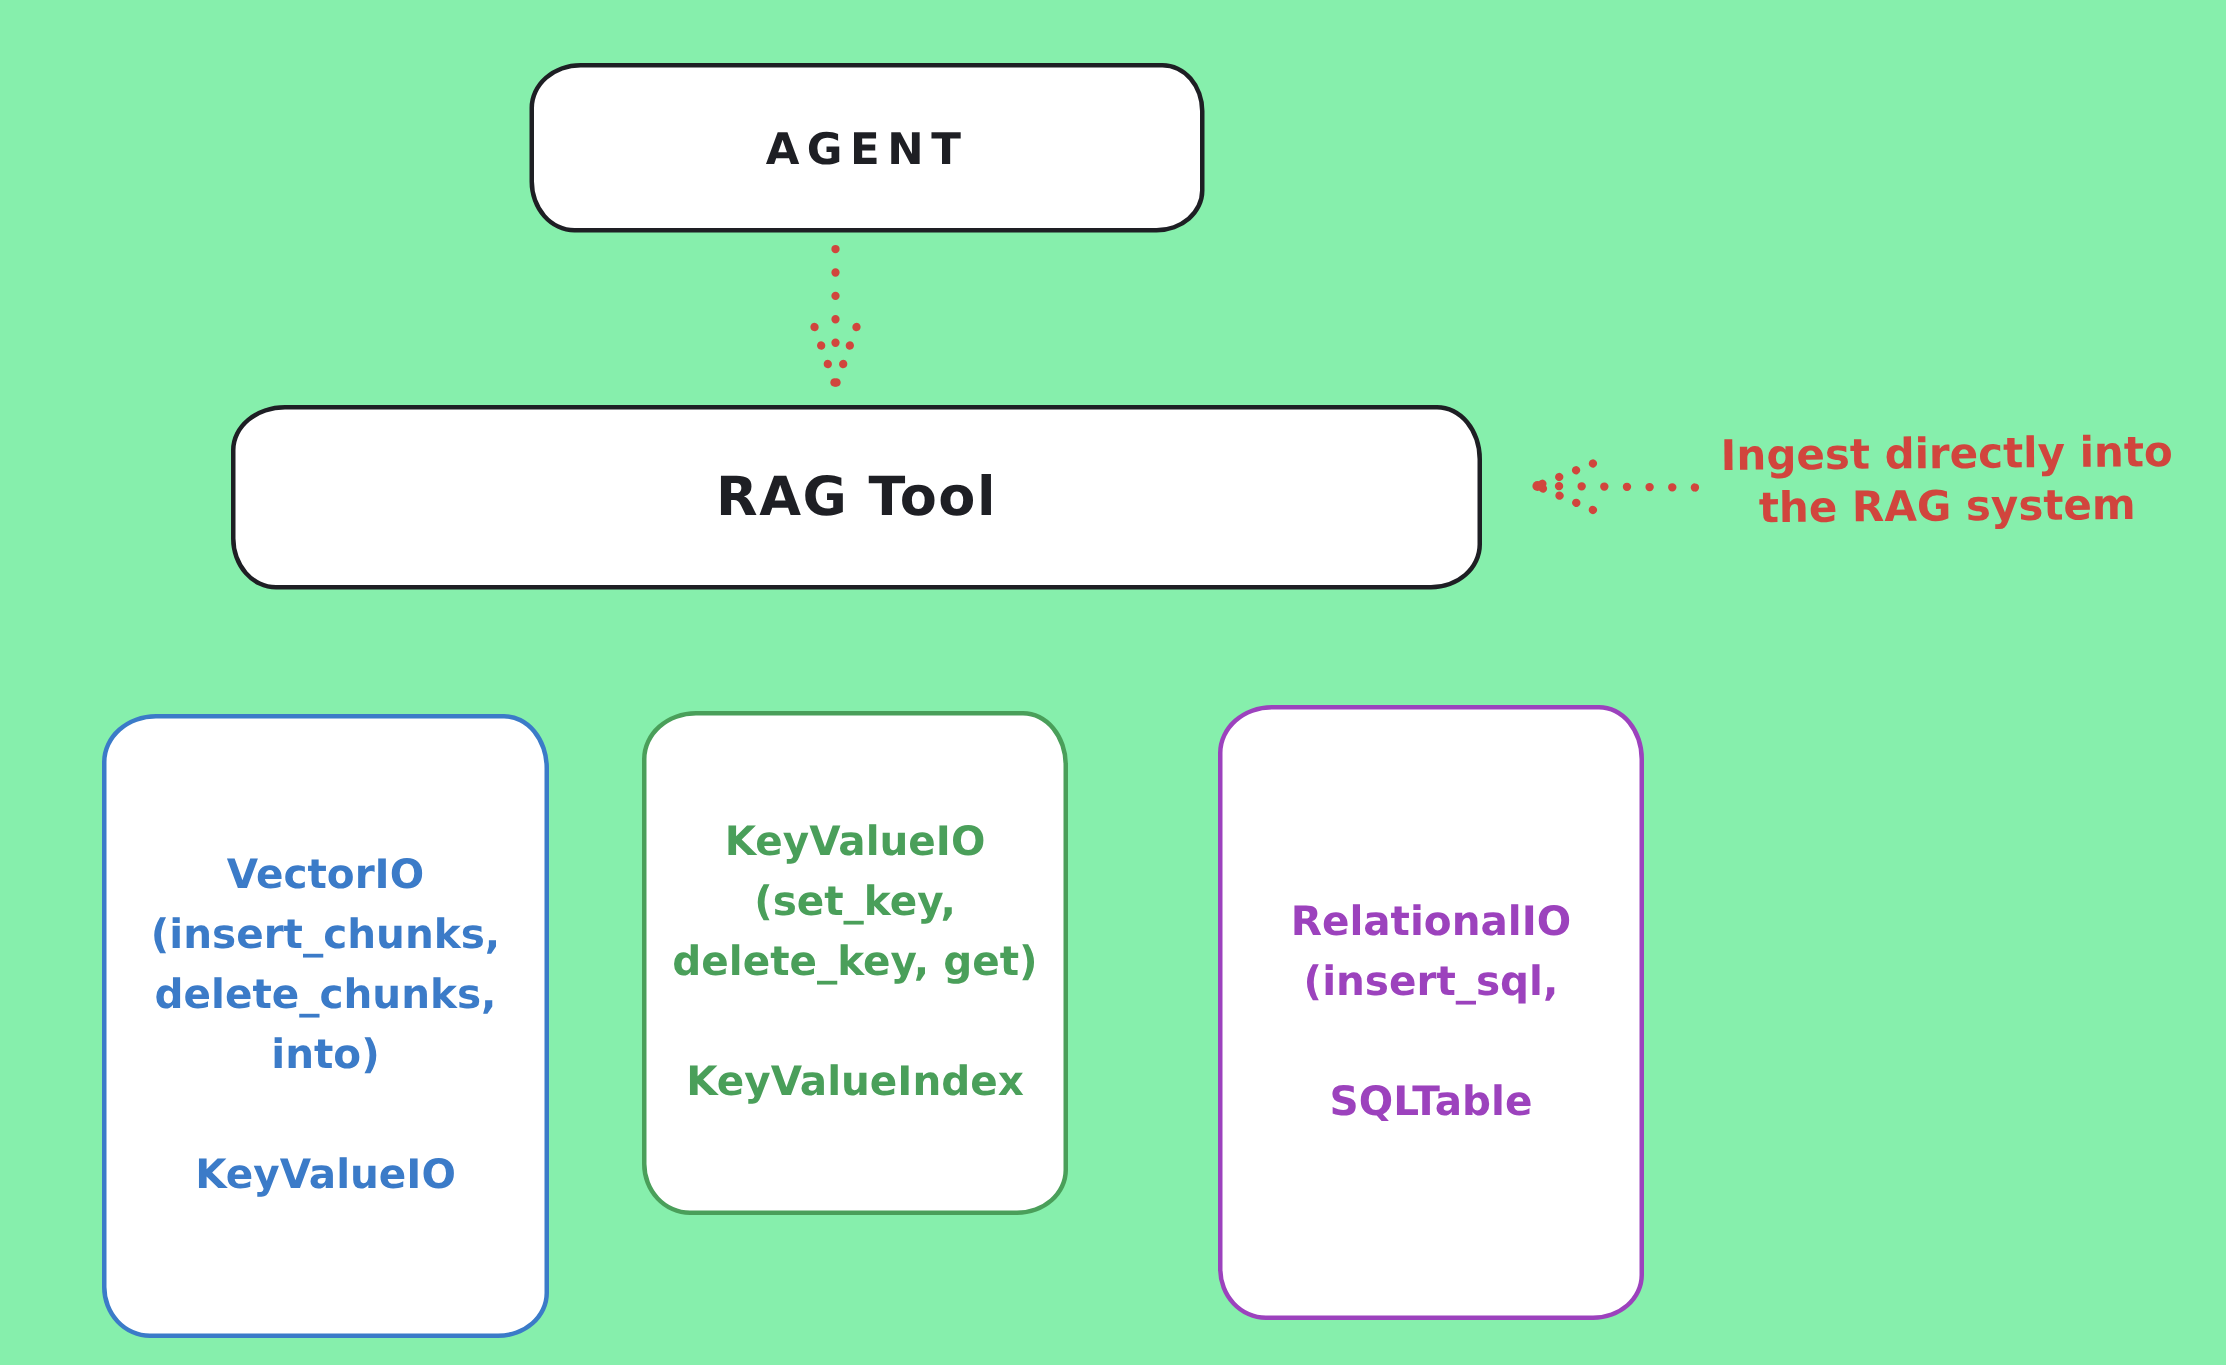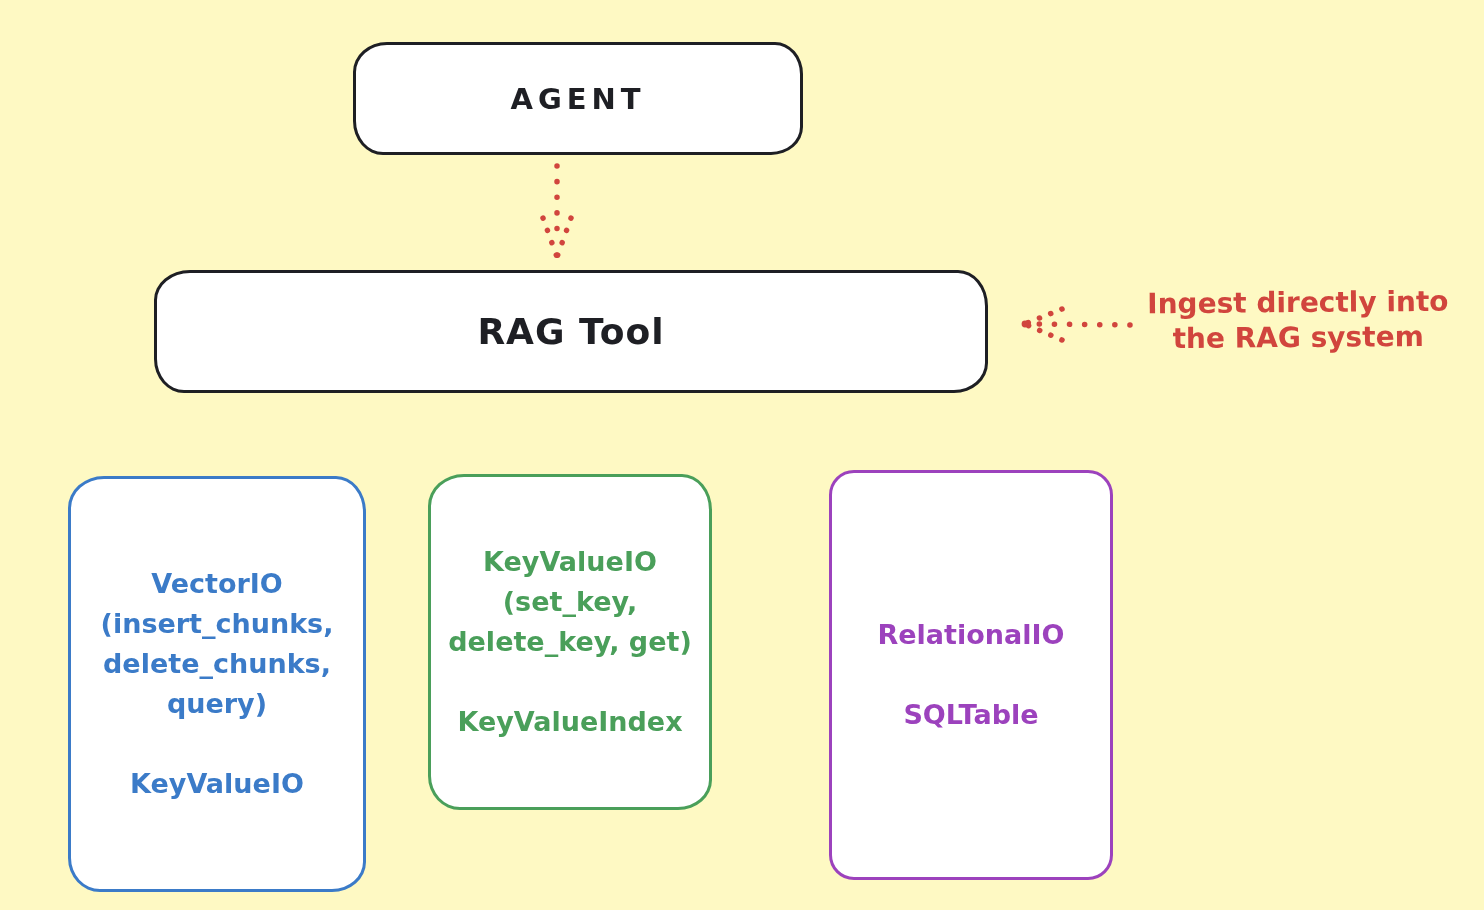--- a/index.html
+++ b/index.html
@@ -7,21 +7,21 @@
     --red:#d1453d;
     --blue:#3b7bc8;
     --green:#4a9f5a;
     --purple:#9c42bd;
   }
   html,body{margin:0;padding:0;background:#ffffff;}
   .canvas{
     position:relative;
     width:1484px;
     height:910px;
-    background:#fef9c3;
+    background:#86efac;
     font-family:"DejaVu Sans", sans-serif;
     overflow:hidden;
   }
   .sketch-box{
     position:absolute;
     box-sizing:border-box;
     background:#ffffff;
     display:flex;
     align-items:center;
     justify-content:center;
@@ -63,24 +63,23 @@
     left:68px; top:452px; width:298px; height:416px;
     border-color:var(--blue);
     color:var(--blue);
   }
   .io-keyvalue{
     left:428px; top:450px; width:284px; height:336px;
     border-color:var(--green);
     color:var(--green);
   }
   .io-relational{
-    left:829px; top:446px; width:284px; height:410px;
+    left:812px; top:446px; width:284px; height:410px;
     border-color:var(--purple);
     color:var(--purple);
-    border-radius:25px;
   }
   .index-label{
     margin-top:40px;
   }
   .annotation{
     position:absolute;
     left:1128px; top:285px; width:340px;
     text-align:center;
     color:var(--red);
     font-size:28px;
@@ -126,29 +125,30 @@
 
   <div class="annotation">
     <div>Ingest directly into</div>
     <div>the RAG system</div>
   </div>
 
   <div class="sketch-box io-box io-vector">
     <div>VectorIO</div>
     <div>(insert_chunks,</div>
     <div>delete_chunks,</div>
-    <div>query)</div>
+    <div>into)</div>
     <div class="index-label">KeyValueIO</div>
   </div>
 
   <div class="sketch-box io-box io-keyvalue">
     <div>KeyValueIO</div>
     <div>(set_key,</div>
     <div>delete_key, get)</div>
     <div class="index-label">KeyValueIndex</div>
   </div>
 
   <div class="sketch-box io-box io-relational">
     <div>RelationalIO</div>
+    <div>(insert_sql,</div>
     <div class="index-label">SQLTable</div>
   </div>
 
 </div>
 
 </body></html>

